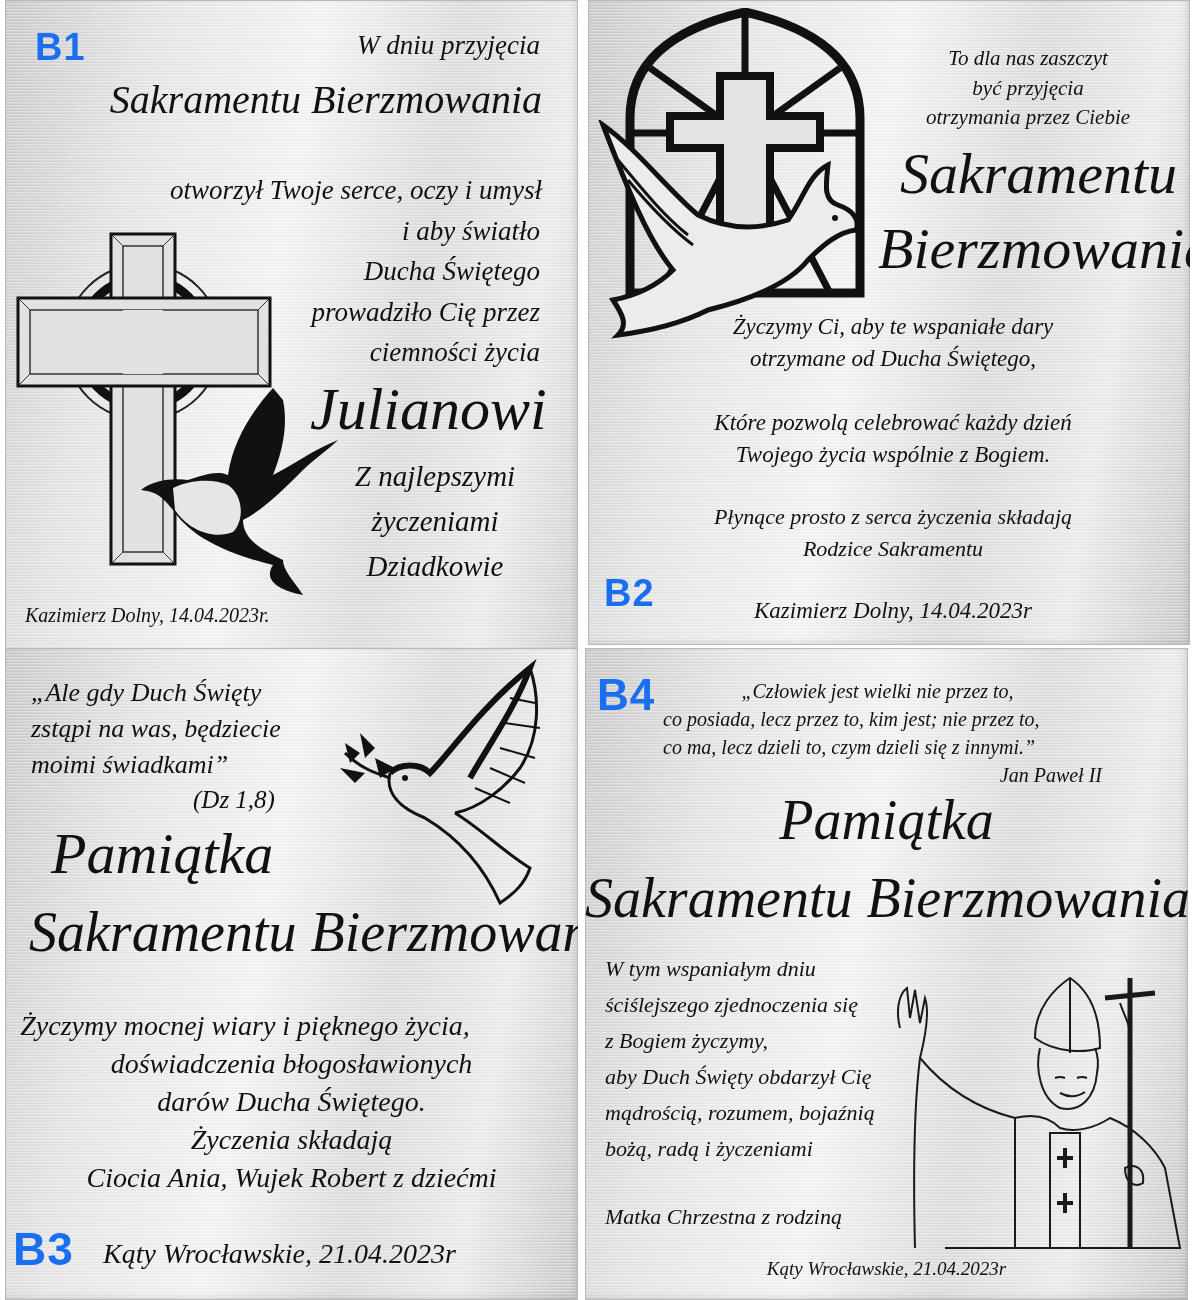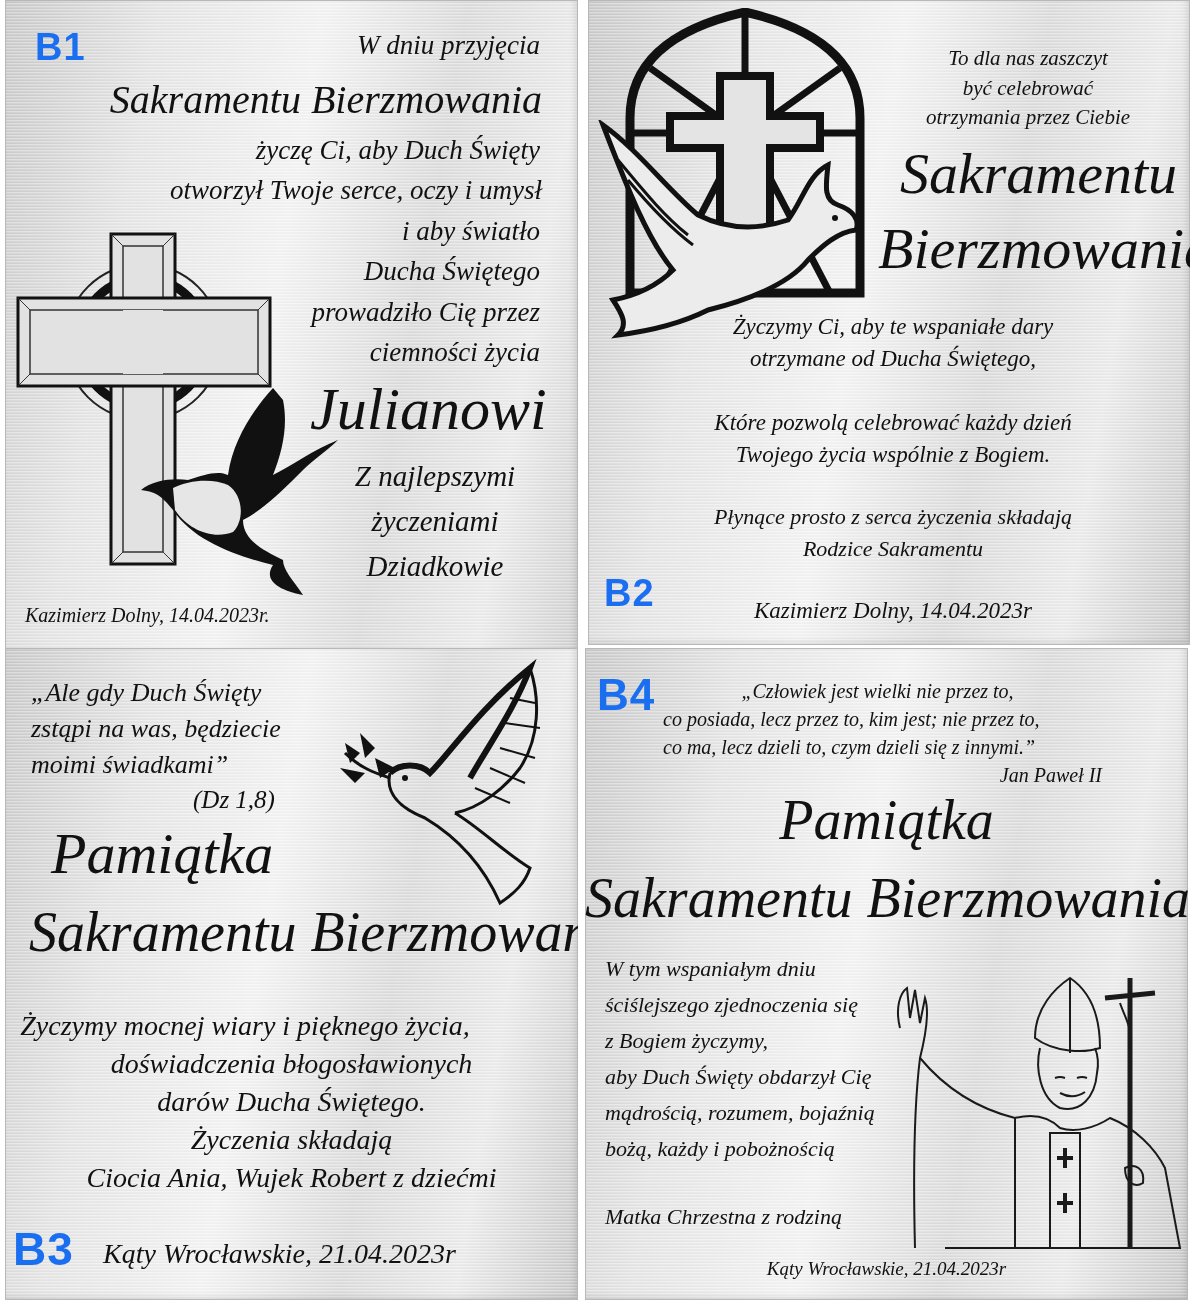--- a/index.html
+++ b/index.html
@@ -55,21 +55,20 @@
   </svg>
 
   <svg style="left:128px; top:380px;" width="210" height="220" viewBox="0 0 210 220">
     <path d="M140 8 C120 30 100 60 95 95 C85 90 70 95 55 100 C40 98 20 100 8 110 C25 112 30 118 40 130 C60 160 100 175 140 185 C130 200 145 210 170 215 C160 200 150 190 150 180 C130 170 110 160 110 140 C130 130 150 110 170 90 C180 80 195 70 205 60 C180 70 160 85 140 95 C150 70 155 45 150 20 Z" fill="#111"></path>
     <path d="M40 108 C55 100 80 98 95 105 C110 115 112 140 100 152 C80 160 55 150 42 130 Z" fill="#e6e6e6"></path>
     <circle cx="30" cy="110" r="3" fill="#111"></circle>
   </svg>
 
   <div class="t script r" style="right:38px; top:30px; font-size:27px;">W dniu przyjęcia</div>
   <div class="t script r" style="right:36px; top:76px; font-size:40px;">Sakramentu Bierzmowania</div>
-  <div class="t script r" style="right:38px; top:135px; font-size:27px;">życzę Ci, aby Duch Święty</div>
   <div class="t script r" style="right:36px; top:175px; font-size:27px;">otworzył Twoje serce, oczy i umysł</div>
   <div class="t script r" style="right:38px; top:216px; font-size:27px;">i aby światło</div>
   <div class="t script r" style="right:38px; top:256px; font-size:27px;">Ducha Świętego</div>
   <div class="t script r" style="right:38px; top:297px; font-size:27px;">prowadziło Cię przez</div>
   <div class="t script r" style="right:38px; top:337px; font-size:27px;">ciemności życia</div>
   <div class="t script" style="left:305px; top:375px; font-size:60px;">Julianowi</div>
   <div class="t script c" style="left:330px; width:200px; top:460px; font-size:29px;">Z najlepszymi</div>
   <div class="t script c" style="left:330px; width:200px; top:505px; font-size:29px;">życzeniami</div>
   <div class="t script c" style="left:330px; width:200px; top:550px; font-size:29px;">Dziadkowie</div>
   <div class="t script" style="left:20px; top:604px; font-size:20px;">Kazimierz Dolny, 14.04.2023r.</div>
@@ -90,21 +89,21 @@
 
   <svg style="left:10px; top:120px;" width="270" height="225" viewBox="0 0 270 225">
     <path d="M5 5 C40 30 70 70 100 95 C130 110 160 110 190 100 C205 80 210 55 230 45 C228 65 225 80 240 85 C255 90 262 100 258 110 C240 112 225 125 210 140 C190 165 150 180 110 190 C90 200 60 210 20 215 C30 205 25 195 15 180 C40 175 60 165 75 150 C50 120 30 70 5 5 Z" fill="#ececec" stroke="#111" stroke-width="5"></path>
     <circle cx="237" cy="98" r="3" fill="#111"></circle>
     <path d="M20 40 C45 70 65 95 90 115 M30 60 C55 90 75 110 95 125" stroke="#111" stroke-width="3" fill="none"></path>
   </svg>
 
   <div class="code" style="left:16px; top:572px; font-size:38px;">B2</div>
 
   <div class="t script c" style="left:300px; width:280px; top:46px; font-size:21px;">To dla nas zaszczyt</div>
-  <div class="t script c" style="left:300px; width:280px; top:76px; font-size:21px;">być celebrować</div>
+  <div class="t script c" style="left:300px; width:280px; top:76px; font-size:21px;">być przyjęcia</div>
   <div class="t script c" style="left:300px; width:280px; top:105px; font-size:21px;">otrzymania przez Ciebie</div>
   <div class="t script" style="left:312px; top:140px; font-size:58px; font-style:italic;">Sakramentu</div>
   <div class="t script" style="left:290px; top:215px; font-size:58px; font-style:italic;">Bierzmowania</div>
 
   <div class="t script c" style="left:0; width:610px; top:314px; font-size:23px;">Życzymy Ci, aby te wspaniałe dary</div>
   <div class="t script c" style="left:0; width:610px; top:346px; font-size:23px;">otrzymane od Ducha Świętego,</div>
   <div class="t script c" style="left:0; width:610px; top:410px; font-size:23px;">Które pozwolą celebrować każdy dzień</div>
   <div class="t script c" style="left:0; width:610px; top:442px; font-size:23px;">Twojego życia wspólnie z Bogiem.</div>
   <div class="t script c" style="left:0; width:610px; top:504px; font-size:22px;">Płynące prosto z serca życzenia składają</div>
   <div class="t script c" style="left:0; width:610px; top:536px; font-size:22px;">Rodzice Sakramentu</div>
@@ -149,21 +148,21 @@
   <div class="t script r" style="right:86px; top:116px; font-size:20px;">Jan Paweł II</div>
 
   <div class="t script c" style="left:0; width:603px; top:140px; font-size:56px;">Pamiątka</div>
   <div class="t script c" style="left:0; width:603px; top:218px; font-size:56px;">Sakramentu Bierzmowania</div>
 
   <div class="t script" style="left:20px; top:308px; font-size:22px;text-align:center;">W tym wspaniałym dniu</div>
   <div class="t script" style="left:20px; top:344px; font-size:22px;">ściślejszego zjednoczenia się</div>
   <div class="t script" style="left:20px; top:380px; font-size:22px;">z Bogiem życzymy,</div>
   <div class="t script" style="left:20px; top:416px; font-size:22px;">aby Duch Święty obdarzył Cię</div>
   <div class="t script" style="left:20px; top:452px; font-size:22px;">mądrością, rozumem, bojaźnią</div>
-  <div class="t script" style="left:20px; top:488px; font-size:22px;">bożą, każdy i pobożnością</div>
+  <div class="t script" style="left:20px; top:488px; font-size:22px;">bożą, radą i życzeniami</div>
   <div class="t script" style="left:20px; top:556px; font-size:22px;">Matka Chrzestna z rodziną</div>
 
   <svg style="left:300px; top:320px;" width="300" height="290" viewBox="0 0 300 290">
     <g fill="none" stroke="#1a1a1a" stroke-width="2">
 
       <path d="M15 60 C10 40 15 25 22 20 L25 50 L30 22 L35 55 L40 30 C45 45 40 70 35 90 C30 130 28 200 30 280"></path>
       <path d="M35 90 C60 120 90 140 130 150 L130 280"></path>
 
       <path d="M150 70 C150 40 170 20 185 10 C200 20 215 40 215 80 C200 85 170 85 150 70 Z"></path>
       <line x1="185" y1="10" x2="185" y2="85"></line>

